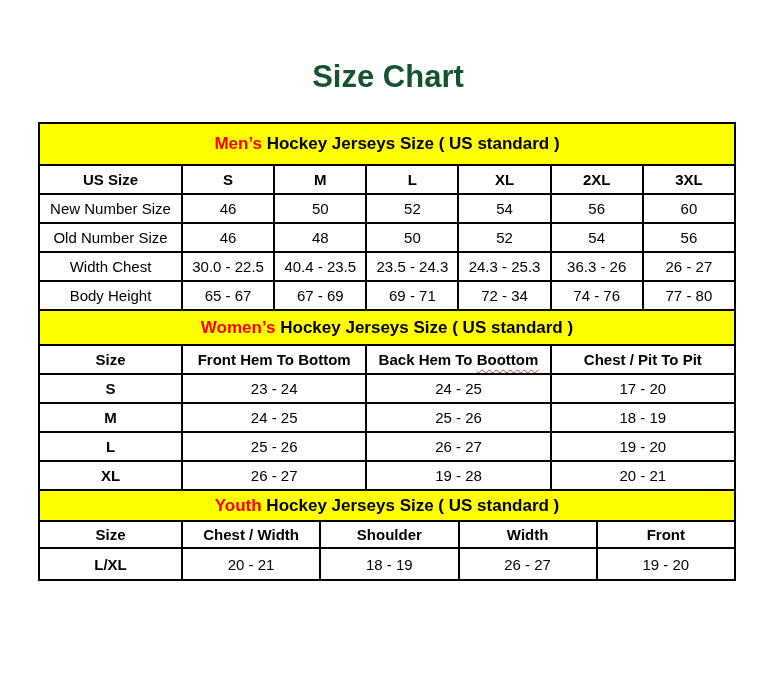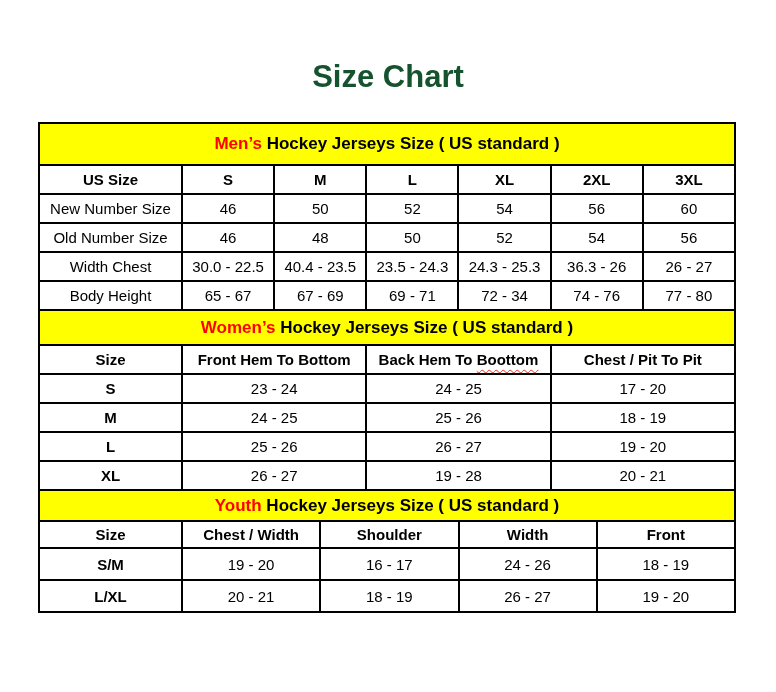--- a/index.html
+++ b/index.html
@@ -197,27 +197,20 @@
       <tr class="cols">
         <th>Size</th>
         <th>Chest / Width</th>
         <th>Shoulder</th>
         <th>Width</th>
         <th>Front</th>
       </tr>
     </thead>
     <tbody>
       <tr>
-        <td class="row-label-bold">S/M</td>
-        <td>19 - 20</td>
-        <td>16 - 17</td>
-        <td>24 - 26</td>
-        <td>18 - 19</td>
-      </tr>
-      <tr>
         <td class="row-label-bold">L/XL</td>
         <td>20 - 21</td>
         <td>18 - 19</td>
         <td>26 - 27</td>
         <td>19 - 20</td>
       </tr>
     </tbody>
   </table>
 
 </div>

